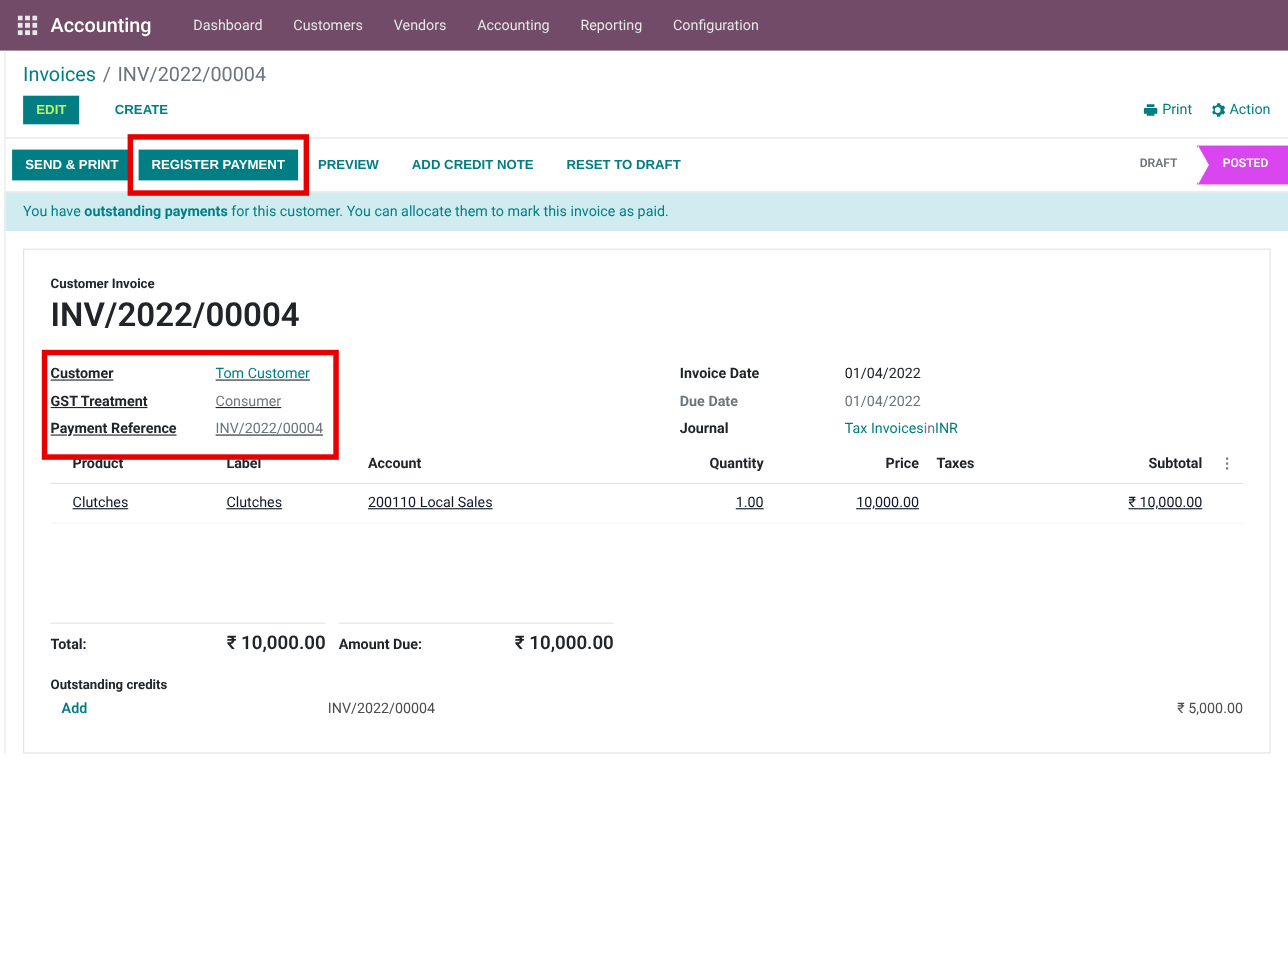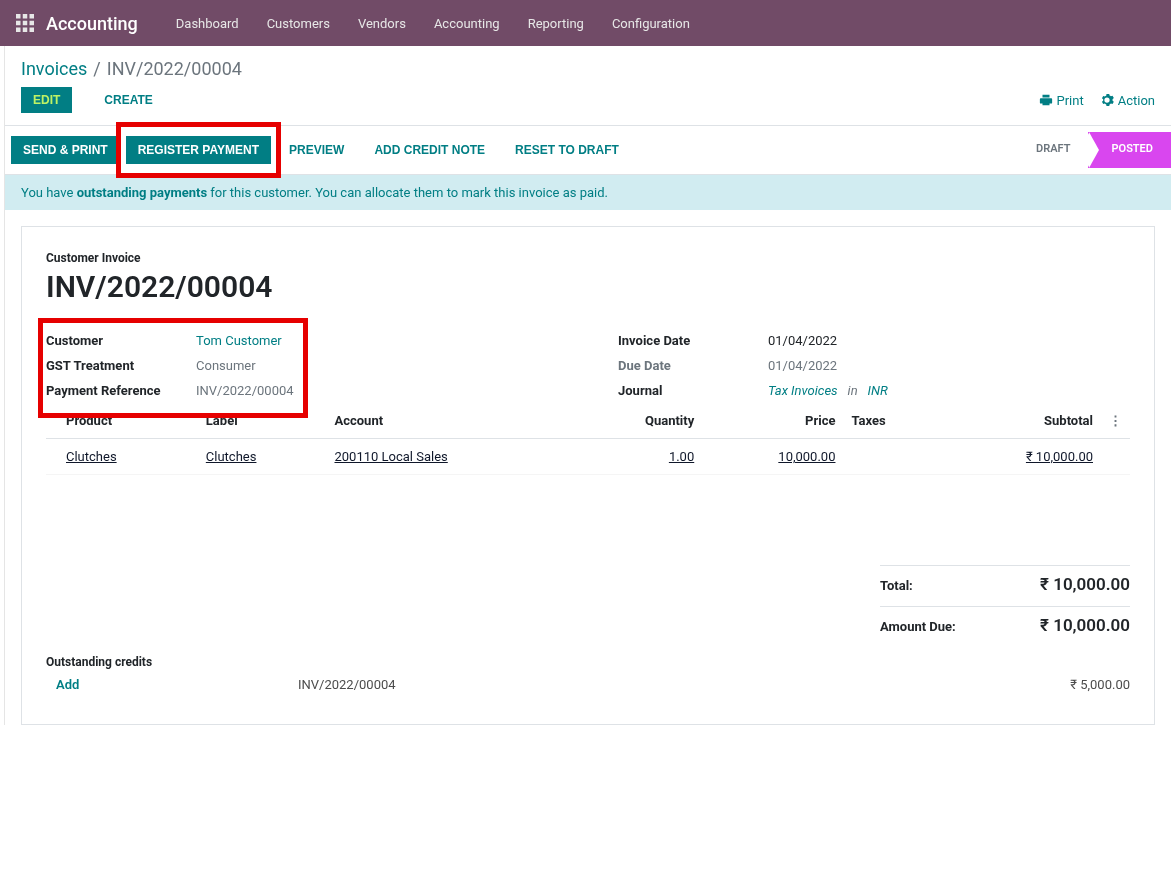--- a/index.html
+++ b/index.html
@@ -50,34 +50,34 @@
     .sheet-title { font-size: 30px; font-weight: 600; color: #212529; margin-top: 4px; margin-bottom: 24px; }
     
     .fields-row { display: flex; gap: 60px; }
     .fields-col { flex: 1; }
     .field { display: flex; padding: 5px 0; font-size: 13px; }
     .field-label { width: 150px; font-weight: 700; color: #212529; }
     .field-label.muted { color: #6c757d; font-weight: 700; }
     .field-value { color: #212529; }
     .field-value.link { color: #017e84; cursor: pointer; }
     .field-value.muted { color: #6c757d; }
-    .journal-val { display: flex; gap: 10px; align-items: center; font-style: italic; }
+    .journal-val { display: flex; gap: 0; align-items: center; }
     
     .tabs { display: flex; margin-top: 20px; border-bottom: 1px solid #dee2e6; }
     .tab { padding: 8px 14px; border: 1px solid transparent; border-bottom: none; cursor: pointer; color: #6c757d; font-size: 13px; background: #fff; }
     .tab.active { border-color: #dee2e6; color: #212529; font-weight: 600; margin-bottom: -1px; background: #fff; }
     
     .lines-table { width: 100%; border-collapse: collapse; margin-top: 0; }
     .lines-table th { text-align: left; padding: 10px 8px; font-size: 13px; font-weight: 700; border-bottom: 1px solid #dee2e6; }
     .lines-table th.num, .lines-table td.num { text-align: right; }
     .lines-table td { padding: 10px 8px; font-size: 13px; color: #0f172a; border-bottom: 1px solid #f5f5f5; text-decoration: underline; }
     .lines-table th:first-child, .lines-table td:first-child { padding-left: 20px; }
     .kebab { width: 16px; text-align: center; cursor: pointer; color: #6c757d; }
     
-    .totals { margin-top: 90px; display: flex; flex-direction: column; align-items: flex-end; gap: 12px; }
+    .totals { margin-top: 90px; display: flex; flex-direction: row; align-items: flex-end; gap: 12px; }
     .totals-row { display: flex; align-items: baseline; gap: 20px; width: 250px; justify-content: space-between; border-top: 1px solid #dee2e6; padding-top: 8px; }
     .totals-label { font-weight: 700; font-size: 13px; text-align: right; }
     .totals-val { font-size: 17px; font-weight: 600; }
     
     .outstanding-title { font-weight: 700; font-size: 12px; margin-top: 20px; }
     .outstanding-row { display: flex; align-items: center; padding: 8px 0; font-size: 13px; }
     .outstanding-add { color: #017e84; font-weight: 600; width: 252px; padding-left: 10px; cursor: pointer; }
     .outstanding-ref { flex: 1; color: #4c4c4c; }
     .outstanding-amt { color: #4c4c4c; }
     
@@ -155,21 +155,21 @@
 
   <div class="alert">
     <span>You have </span><b>outstanding payments</b><span> for this customer. You can allocate them to mark this invoice as paid.</span>
   </div>
 
   <div class="form-sheet">
     <div class="sheet-label">Customer Invoice</div>
     <div class="sheet-title">INV/2022/00004</div>
 
     <div class="fields-row">
-      <div class="fields-col" style="position: relative;">
+      <div class="fields-col" style="position: relative; text-decoration: underline;">
         <div class="hl-box" style="top:-10px; left:-8px; width:270px; height:100px;"></div>
         <div class="field">
           <span class="field-label">Customer</span>
           <span class="field-value link">Tom Customer</span>
         </div>
         <div class="field">
           <span class="field-label">GST Treatment</span>
           <span class="field-value muted">Consumer</span>
         </div>
         <div class="field">

